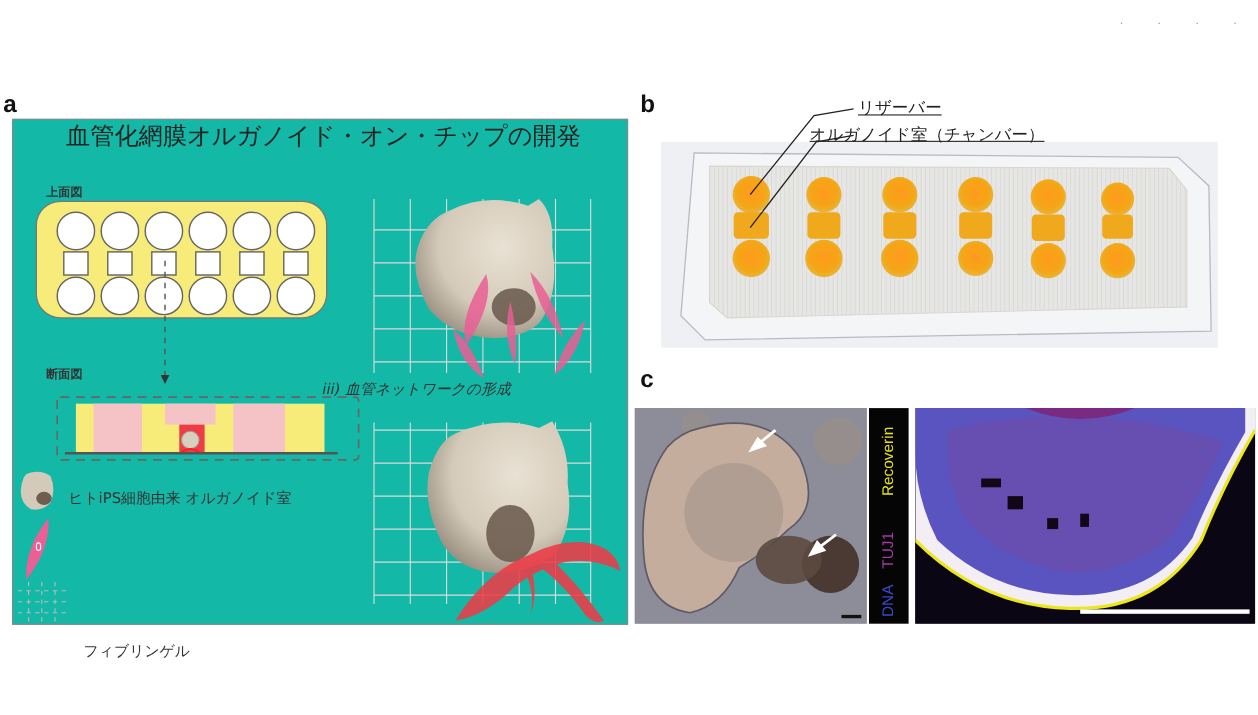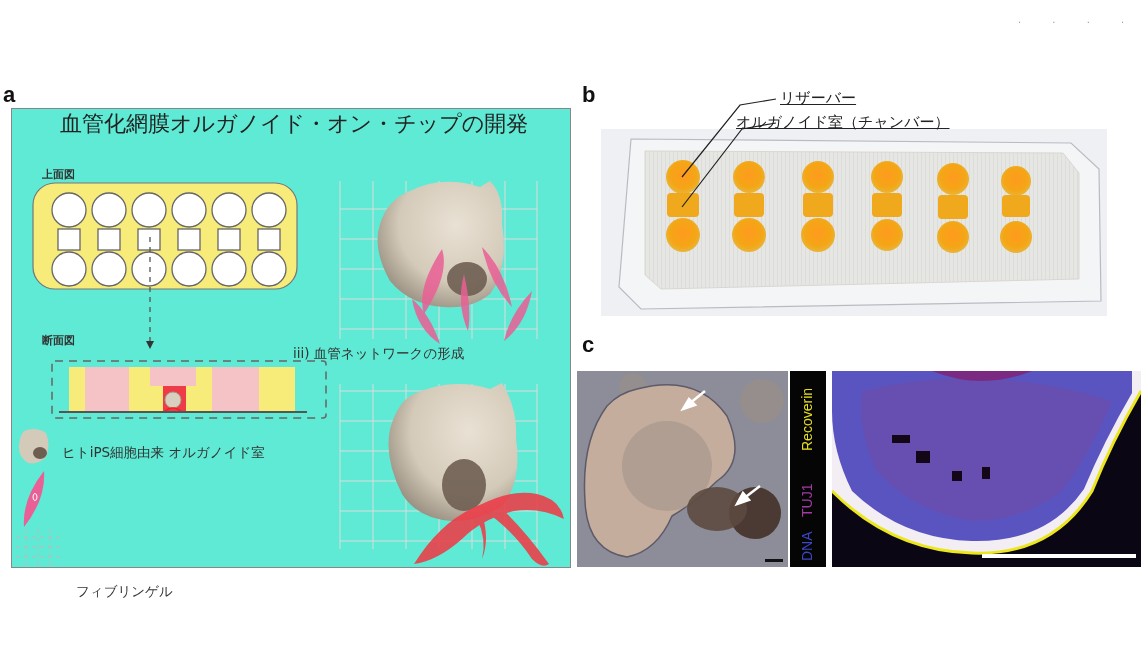--- a/index.html
+++ b/index.html
@@ -1,39 +1,39 @@
 <!DOCTYPE html>
 <html><head>
 <meta charset="utf-8">
 <style>
   html,body{margin:0;padding:0;background:#fff;}
   body{width:1144px;height:650px;position:relative;overflow:hidden;font-family:"DejaVu Sans","Liberation Sans",sans-serif;color:#333;}
   .abs{position:absolute;}
   .panel-letter{position:absolute;font-family:"Liberation Sans",sans-serif;font-weight:bold;font-size:22px;color:#111;}
-  .frame-a{position:absolute;left:11px;left:11px;top:108px;width:560px;height:460px;border:1px solid #888;box-sizing:border-box;background:#5eead4;}
+  .frame-a{position:absolute;left:11px;left:11px;top:108px;width:560px;height:460px;border:1px solid #888;box-sizing:border-box;background:#14b8a6;}
   .title{position:absolute;left:48px;top:0px;font-size:22px;color:#222;white-space:nowrap;letter-spacing:0px;}
   .sub{position:absolute;font-size:13.5px;color:#333;white-space:nowrap;}
   .lbl{position:absolute;font-size:11px;color:#333;white-space:nowrap;font-weight:bold;}
   .legend-text{position:absolute;font-size:13.5px;color:#333;white-space:nowrap;}
   .photo{position:absolute;overflow:hidden;}
   .annot{position:absolute;font-size:15px;color:#222;white-space:nowrap;text-decoration:underline;}
   .vlabel{position:absolute;transform:rotate(-90deg);transform-origin:left top;white-space:nowrap;font-family:"Liberation Sans",sans-serif;font-size:14px;}
 </style>
 </head>
 <body>
 
 <div class="abs" style="left:1018px;top:14px;font-size:10px;color:#999;letter-spacing:14px;">. . . .</div>
 
 <div class="panel-letter" style="left:3px;top:82px;">a</div>
 
 <div class="frame-a" style="left:11px;">
   <div class="title">血管化網膜オルガノイド・オン・チップの開発</div>
   <div class="lbl" style="left:30px;top:58px;">上面図</div>
   <div class="lbl" style="left:30px;top:224px;">断面図</div>
-  <div class="sub" style="left:281px;top:236px;">iii) 血管ネットワークの形成</div>
+  <div class="sub" style="left:281px;top:236px;font-style:italic;">iii) 血管ネットワークの形成</div>
 
   <svg class="abs" style="left:0;top:0;" width="560" height="460" viewBox="0 0 560 460">
     <rect x="21" y="74" width="264" height="106" rx="22" ry="22" fill="#f7ec7a" stroke="#777" stroke-width="1.2"></rect>
     <g fill="#fff" stroke="#666" stroke-width="1.3">
       <circle cx="57" cy="101" r="17"></circle>
         <circle cx="97" cy="101" r="17"></circle>
         <circle cx="137" cy="101" r="17"></circle>
       <circle cx="177" cy="101" r="17"></circle>
         <circle cx="217" cy="101" r="17"></circle>
         <circle cx="257" cy="101" r="17"></circle>

